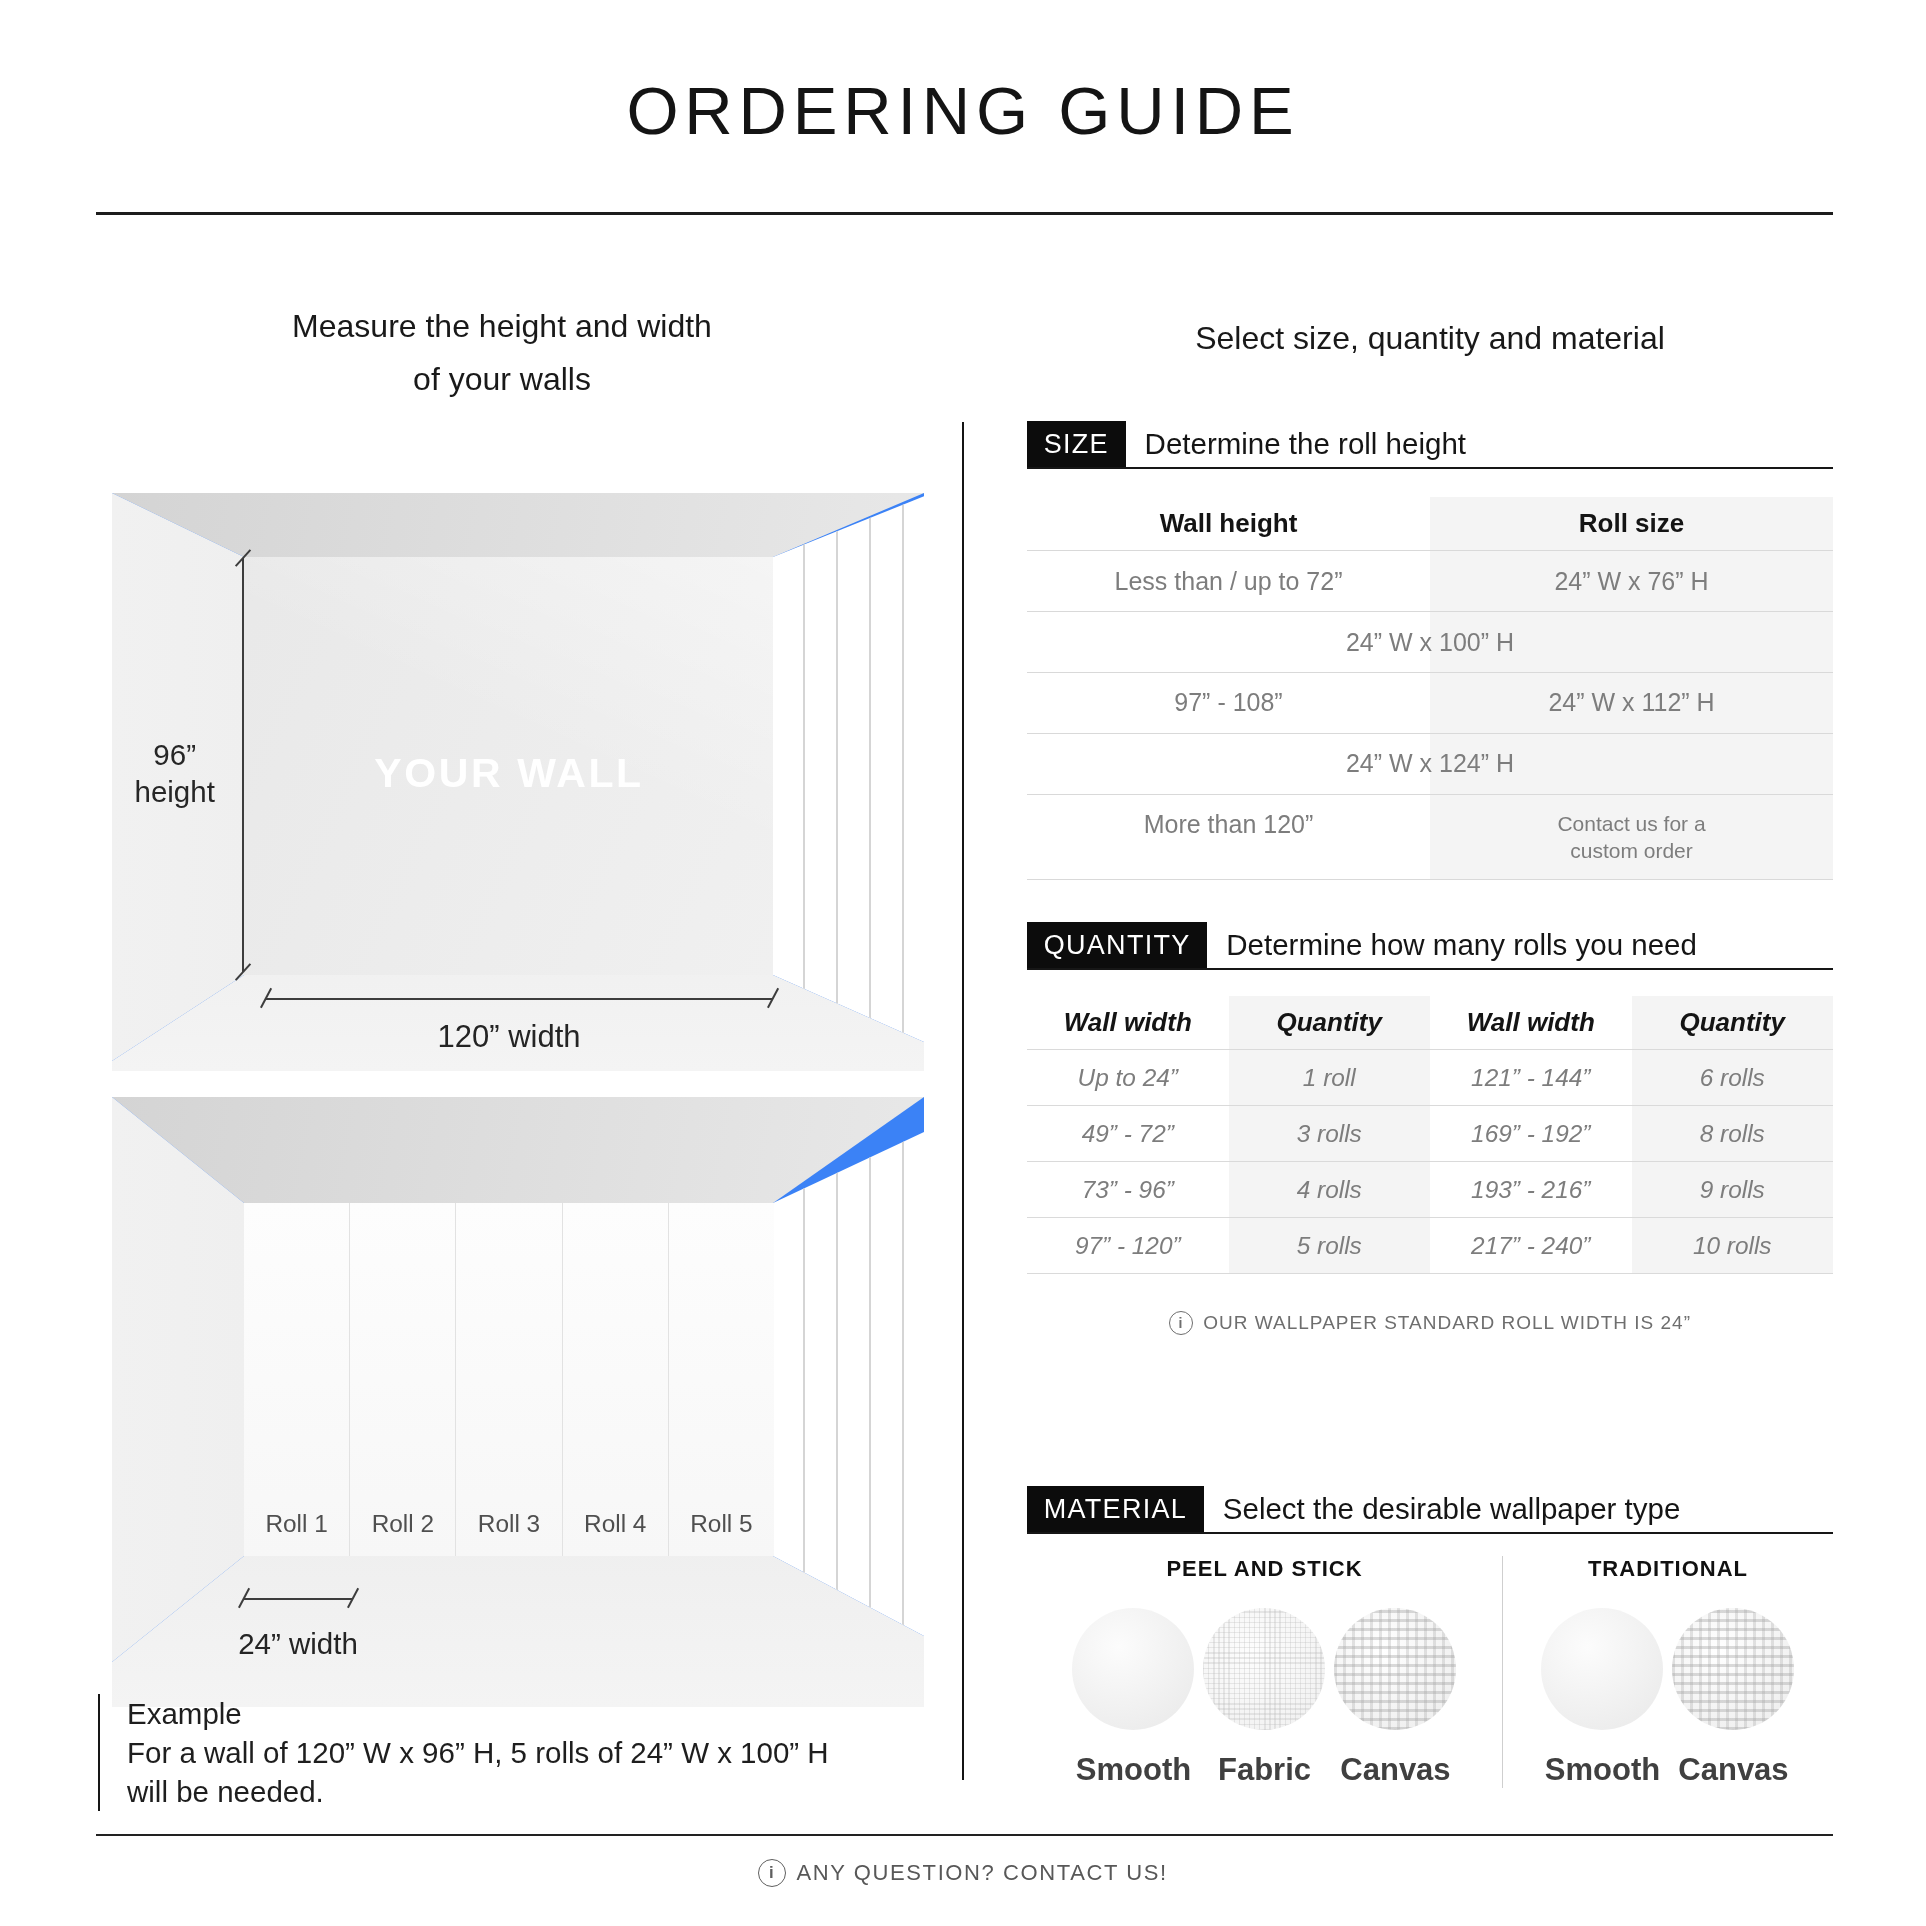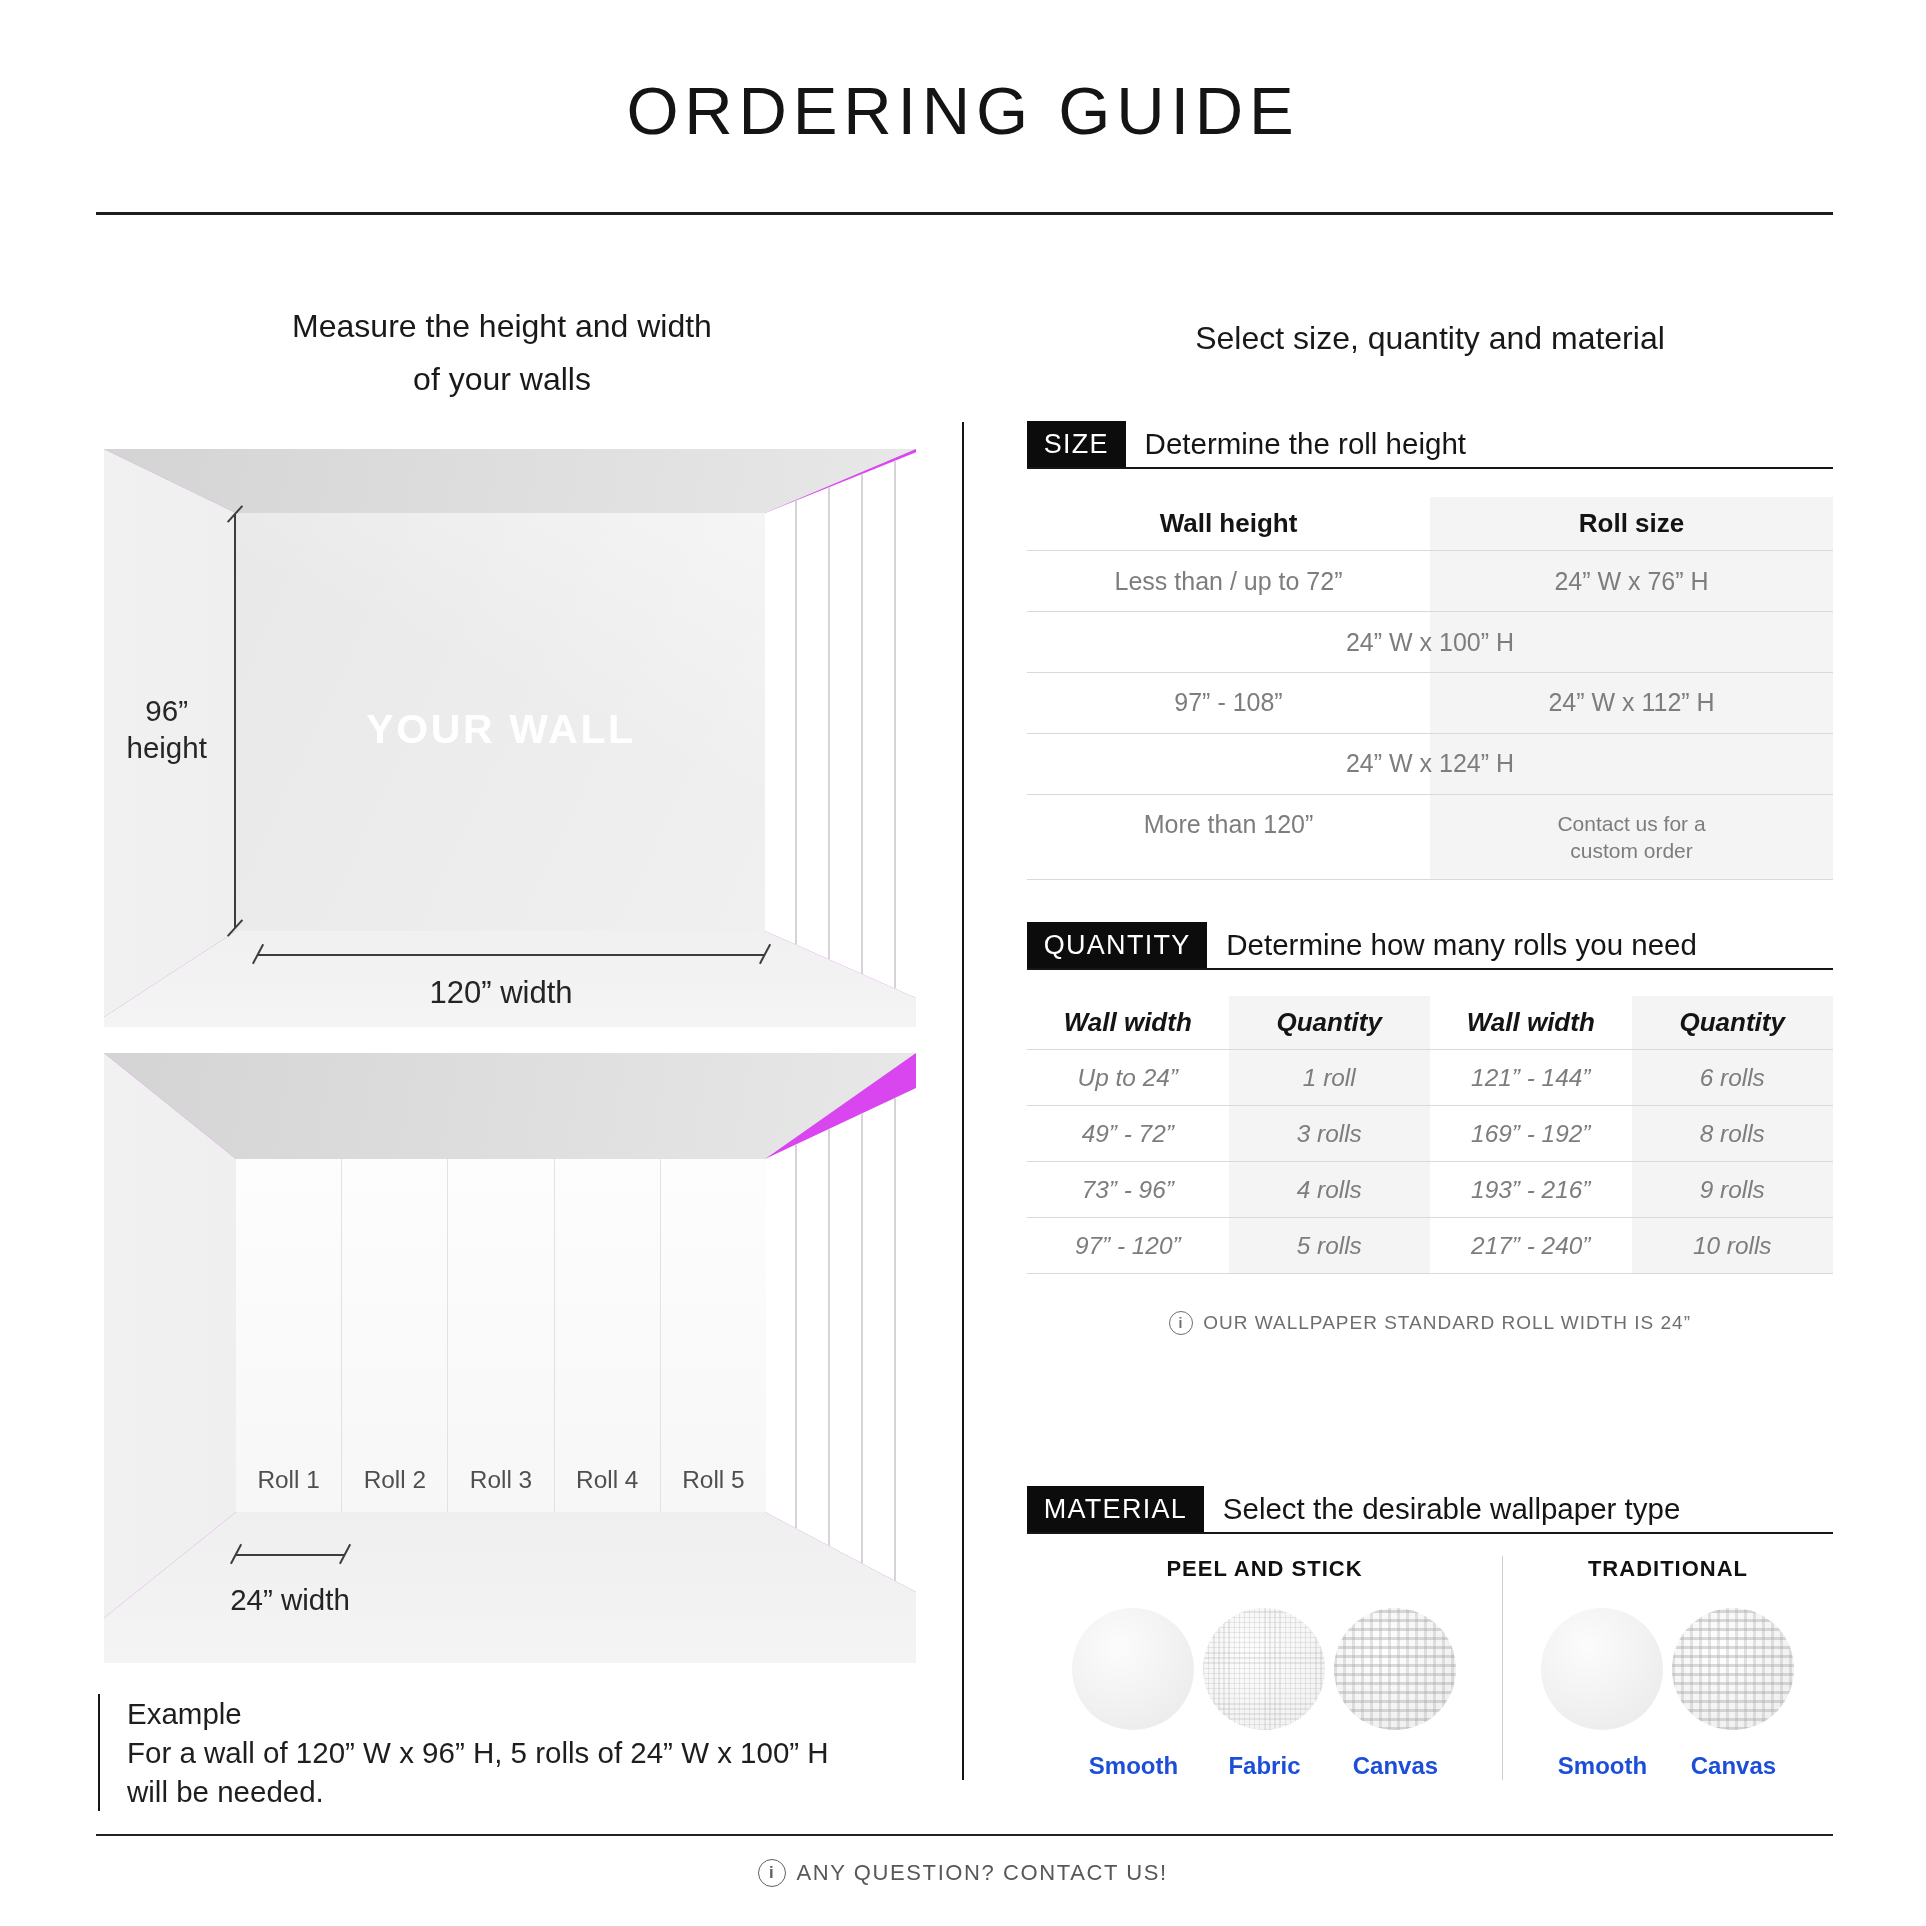--- a/index.html
+++ b/index.html
@@ -12,21 +12,21 @@
   .title-rule{position:absolute;left:96px;top:212px;width:1737px;height:2.6px;background:#1d1d1d;}
 
   
   .col-heading{position:absolute;text-align:center;font-size:32px;line-height:53px;color:#191919;}
   .col-heading.left{left:96px;width:812px;top:300px;}
   .col-heading.right{left:1027px;width:806px;top:312px;}
 
   .vdivider{position:absolute;left:962px;top:422px;width:1.9px;height:1358px;background:#141414;}
 
   
-  .room{position:absolute;left:104px;width:812px;background:#d946ef;}
+  .room{position:absolute;left:112px;width:812px;background:#3b82f6;margin-top:44px;}
   .room1{top:449px;height:578px;}
   .room2{top:1053px;height:610px;}
   .surface{position:absolute;inset:0;}
   .room1 .ceiling{clip-path:polygon(0 0,812px 0,661px 64px,132px 64px);
      background:linear-gradient(100deg,#d4d4d4,#eaeaea);}
   .room1 .lwall{clip-path:polygon(0 0,132px 64px,132px 482px,0 568px);
      background:linear-gradient(90deg,#f1f1f1,#e5e5e5);}
   .room1 .bwall{clip-path:polygon(132px 64px,661px 64px,661px 482px,132px 482px);
      background:linear-gradient(205deg,rgba(255,255,255,.6) 0%,rgba(255,255,255,0) 45%),
                 linear-gradient(115deg,#e7e7e7,#f2f2f2);}
@@ -118,21 +118,21 @@
   .circle{width:122px;height:122px;border-radius:50%;margin:0 auto;}
   .smooth{background:radial-gradient(circle at 38% 32%, #fcfcfc 0%, #f1f1f1 55%, #e8e8e8 100%);}
   .fabric{background:
      repeating-linear-gradient(0deg, rgba(185,185,185,.30) 0 1.3px, rgba(0,0,0,0) 1.3px 5.1px),
      repeating-linear-gradient(90deg, rgba(185,185,185,.30) 0 1.3px, rgba(0,0,0,0) 1.3px 5.1px),
      radial-gradient(circle at 40% 35%, #fdfdfd, #efefef);}
   .canvas{background:
      repeating-linear-gradient(0deg, rgba(160,160,160,.38) 0 3.2px, rgba(0,0,0,0) 3.2px 9px),
      repeating-linear-gradient(90deg, rgba(160,160,160,.28) 0 3.2px, rgba(0,0,0,0) 3.2px 9px),
      radial-gradient(circle at 40% 35%, #ffffff, #ebebeb);}
-  .mat-label{margin-top:22px;font-size:24px;font-weight:600;color:#1d4ed8;}
+  .mat-label{margin-top:22px;font-size:31px;font-weight:600;color:#404040;}
 
   
   .footer-rule{position:absolute;left:96px;top:1834px;width:1737px;height:1.9px;background:#222;}
   .footer{position:absolute;left:0;top:1859px;width:1926px;display:flex;align-items:center;
           justify-content:center;gap:10.3px;font-size:22px;letter-spacing:1.6px;color:#585858;}
   .footer .info-icon{width:26px;height:26px;font-size:16.7px;border-color:#5f5f5f;color:#5f5f5f;}
 </style>
 </head>
 <body>
 

